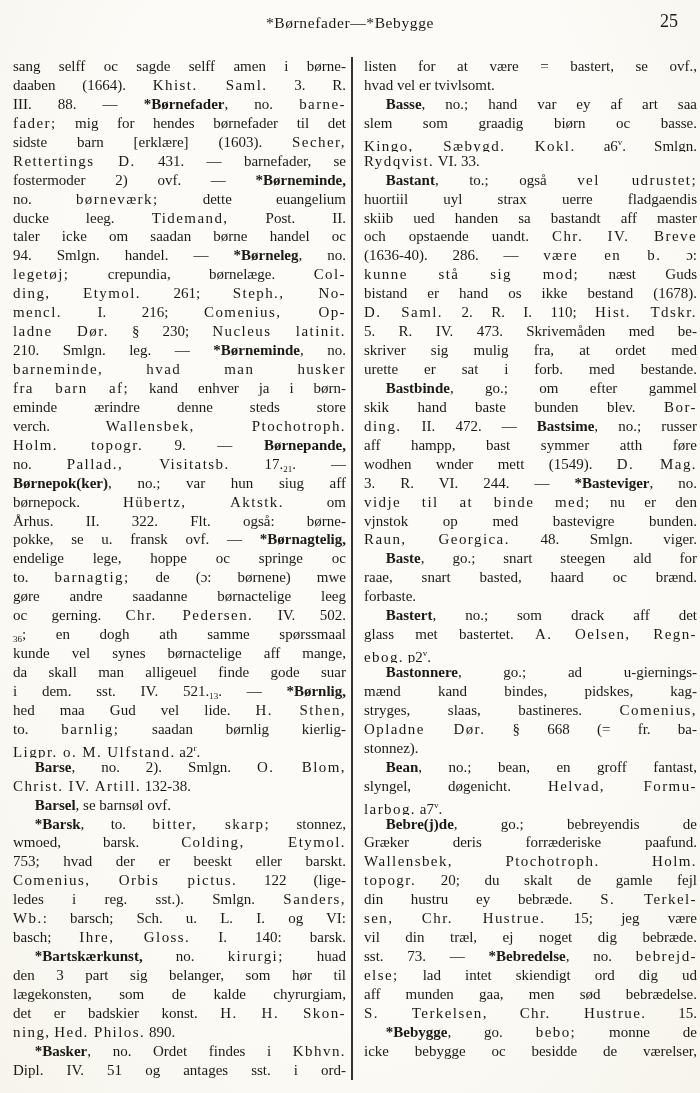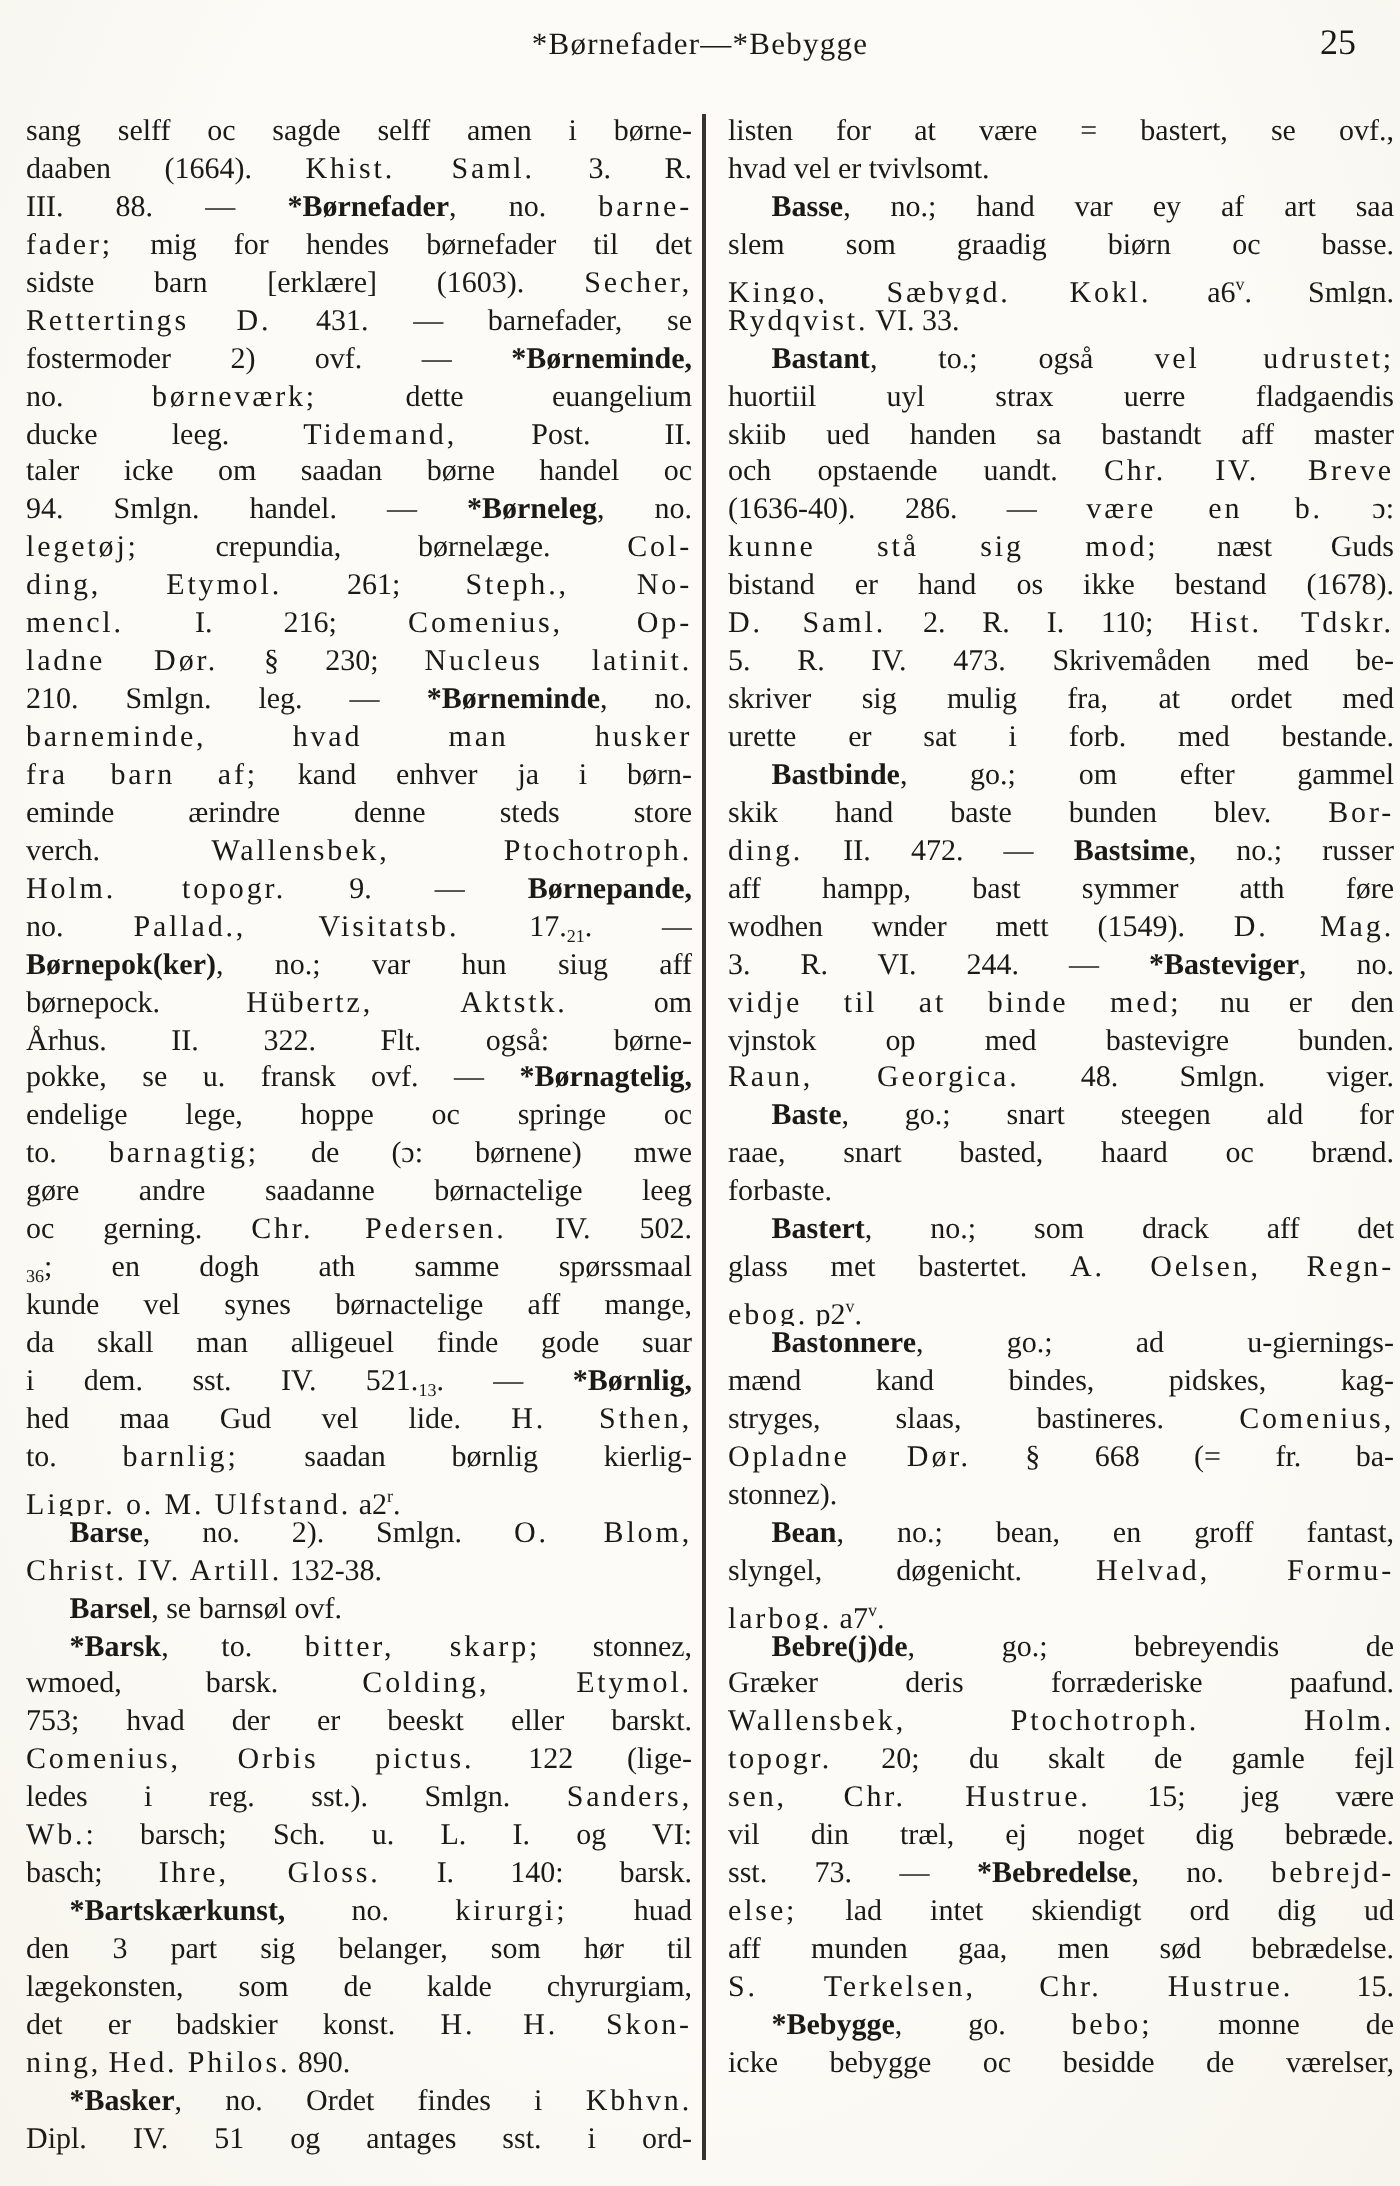--- a/index.html
+++ b/index.html
@@ -135,20 +135,21 @@
         <div class="line"><span>stryges, slaas, bastineres. </span><span class="sp">Comenius,</span></div>
         <div class="line"><span class="sp">Opladne Dør.</span><span> § 668 (= fr. ba-</span></div>
         <div class="line end"><span>stonnez).</span></div>
         <div class="line indent"><span class="bold">Bean</span><span>, no.; bean, en groff fantast,</span></div>
         <div class="line"><span>slyngel, døgenicht. </span><span class="sp">Helvad, Formu-</span></div>
         <div class="line end"><span class="sp">larbog.</span><span> a7</span><span class="sup">v</span><span>.</span></div>
         <div class="line indent"><span class="bold">Bebre(j)de</span><span>, go.; bebreyendis de</span></div>
         <div class="line"><span>Græker deris forræderiske paafund.</span></div>
         <div class="line"><span class="sp">Wallensbek, Ptochotroph. Holm.</span></div>
         <div class="line"><span class="sp">topogr.</span><span> 20; du skalt de gamle fejl</span></div>
+        <div class="line"><span>din hustru ey bebræde. </span><span class="sp">S. Terkel-</span></div>
         <div class="line"><span class="sp">sen,</span><span> </span><span class="sp">Chr. Hustrue.</span><span> 15; jeg være</span></div>
         <div class="line"><span>vil din træl, ej noget dig bebræde.</span></div>
         <div class="line"><span>sst. 73. — </span><span class="bold">*Bebredelse</span><span>, no. </span><span class="sp">bebrejd-</span></div>
         <div class="line"><span class="sp">else;</span><span> lad intet skiendigt ord dig ud</span></div>
         <div class="line"><span>aff munden gaa, men sød bebrædelse.</span></div>
         <div class="line"><span class="sp">S. Terkelsen,</span><span> </span><span class="sp">Chr. Hustrue.</span><span> 15.</span></div>
         <div class="line indent"><span class="bold">*Bebygge</span><span>, go. </span><span class="sp">bebo;</span><span> monne de</span></div>
         <div class="line"><span>icke bebygge oc besidde de værelser,</span></div>
       </div>
   </div>

